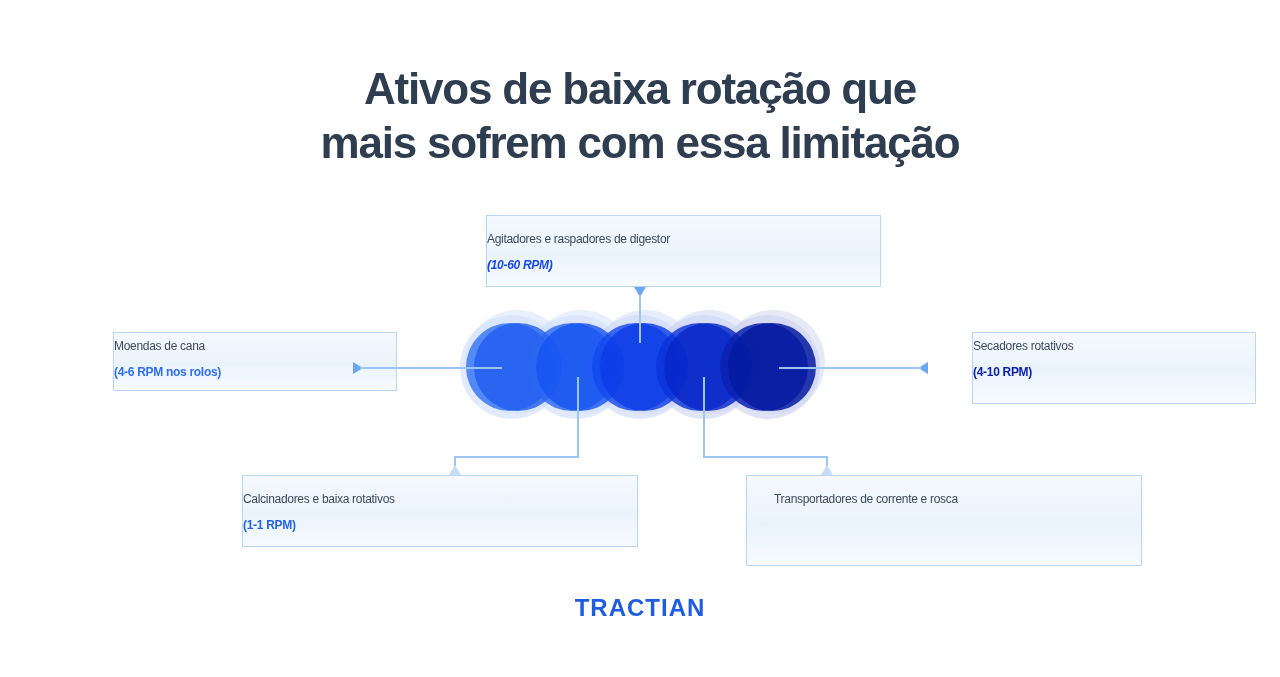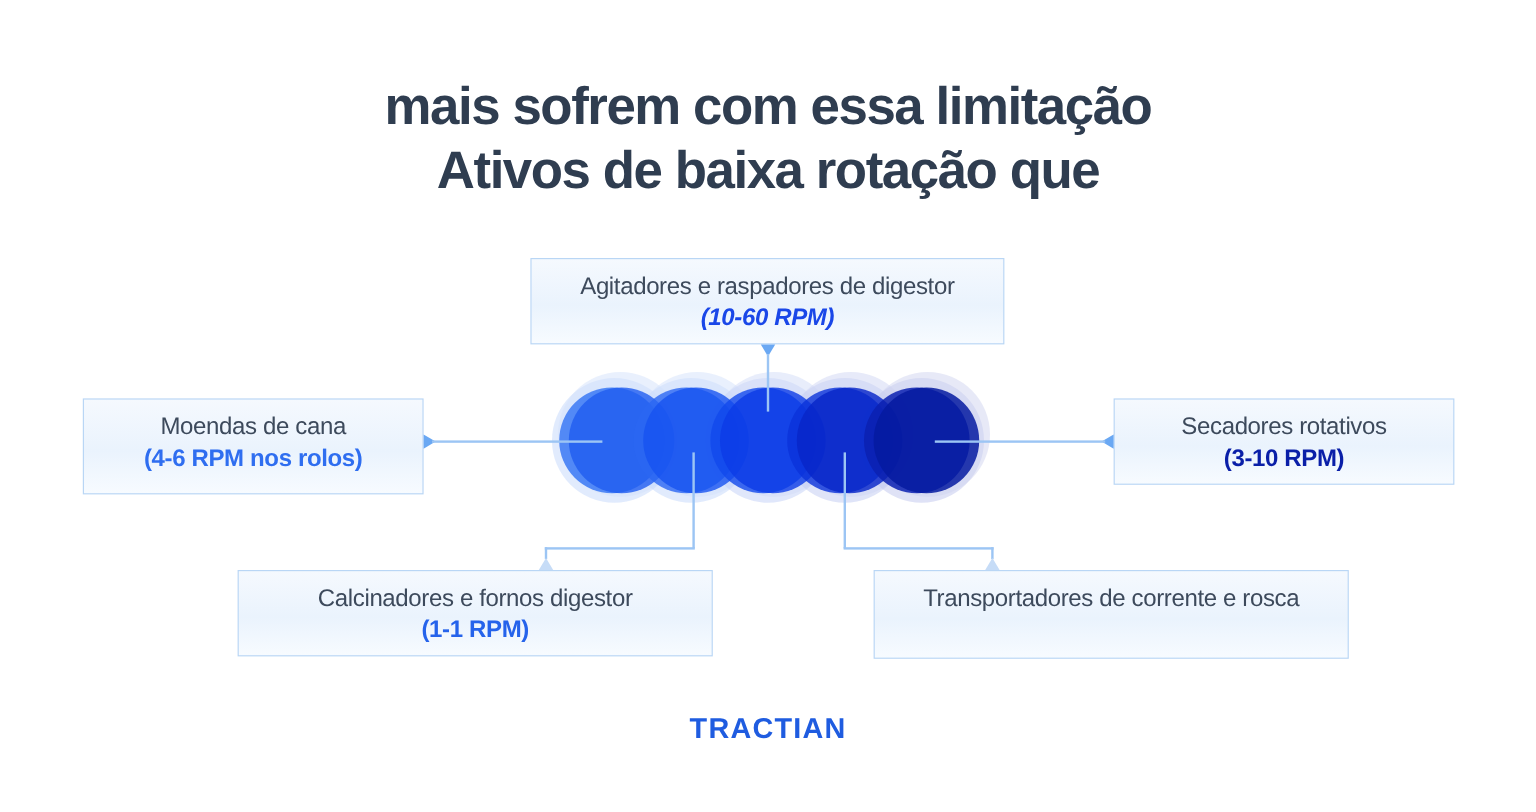--- a/index.html
+++ b/index.html
@@ -9,38 +9,38 @@
     }
     .title {
       position: absolute; left: 0; top: 62px; width: 1280px; text-align: center;
       font-family: "Liberation Sans", sans-serif; font-weight: 700; font-size: 44px;
       line-height: 54px; color: #2f3d50; letter-spacing: -1.2px;
     }
     .title span { display: block; }
     .box {
       position: absolute; box-sizing: border-box; border: 1px solid #b9d6f5;
       background: linear-gradient(180deg, #f5f9fe 0%, #eaf3fd 55%, #f7fbff 100%);
-      text-align: center; font-size: 20px; line-height: 26px;
+      text-align: left; font-size: 12px; line-height: 26px; margin-left: 44px;
     }
     .box .name { color: #3d4a5c; display: block; letter-spacing: -0.3px; }
     .box .rpm { font-weight: 700; display: block; letter-spacing: -0.3px; }
     .line { position: absolute; background: #9cc5f4; }
     .tri { position: absolute; width: 0; height: 0; }
     .circles { position: absolute; left: 0; top: 0; width: 1280px; height: 677px; }
     .logo {
       position: absolute; left: 0; width: 1280px; top: 594px; text-align: center;
       font-weight: 700; font-size: 24px; color: #1f5ce0; letter-spacing: 1px;
     }
   </style>
 </head>
 <body>
 
 <div class="title">
+  <span>Ativos de baixa rotação que</span>
   <span>mais sofrem com essa limitação</span>
-  <span>Ativos de baixa rotação que</span>
 </div>
 
 <svg class="circles" viewBox="0 0 1280 677" width="1280" height="677">
   <g>
     <circle cx="512" cy="367" r="52" fill="#c9dbfb" opacity="0.55"></circle>
     <circle cx="517" cy="362" r="52" fill="#d4e2fc" opacity="0.5"></circle>
     <circle cx="576" cy="367" r="52" fill="#c9dbfb" opacity="0.55"></circle>
     <circle cx="581" cy="362" r="52" fill="#d4e2fc" opacity="0.5"></circle>
     <circle cx="640" cy="367" r="52" fill="#c6d3f8" opacity="0.55"></circle>
     <circle cx="645" cy="362" r="52" fill="#d2dcf8" opacity="0.5"></circle>
@@ -63,44 +63,44 @@
   </g>
 </svg>
 
 <div class="box" style="left:442px; top:215px; width:395px; height:72px; padding-top:10px;">
   <span class="name">Agitadores e raspadores de digestor</span>
   <span class="rpm" style="color:#1a47e8;font-style:italic;">(10-60 RPM)</span>
 </div>
 <div class="tri" style="left:634px; top:287px; border-left:6px solid transparent; border-right:6px solid transparent; border-top:10px solid #6aa8f3;"></div>
 <div class="line" style="left:639px; top:295px; width:2px; height:48px;"></div>
 
-<div class="box" style="left:69px; top:332px; width:284px; height:80px; padding-top:10px;">
+<div class="box" style="left:69px; top:332px; width:284px; height:59px; ">
   <span class="name">Moendas de cana</span>
   <span class="rpm" style="color:#2f6ef0;">(4-6 RPM nos rolos)</span>
 </div>
 <div class="tri" style="left:353px; top:362px; border-top:6px solid transparent; border-bottom:6px solid transparent; border-left:10px solid #6aa8f3;"></div>
 <div class="line" style="left:360px; top:367px; width:142px; height:2px;"></div>
 
-<div class="box" style="left:928px; top:332px; width:284px; height:72px; padding-top:10px;">
+<div class="box" style="left:928px; top:332px; width:284px; height:72px; padding-top:0;">
   <span class="name">Secadores rotativos</span>
-  <span class="rpm" style="color:#0a1fa8;">(3-10 RPM)</span>
+  <span class="rpm" style="color:#0a1fa8;">(4-10 RPM)</span>
 </div>
 <div class="tri" style="left:918px; top:362px; border-top:6px solid transparent; border-bottom:6px solid transparent; border-right:10px solid #6aa8f3;"></div>
 <div class="line" style="left:779px; top:367px; width:142px; height:2px;"></div>
 
 <div class="line" style="left:577px; top:377px; width:2px; height:80px;"></div>
 <div class="line" style="left:454px; top:456px; width:125px; height:2px;"></div>
 <div class="line" style="left:454px; top:456px; width:2px; height:10px;"></div>
 <div class="tri" style="left:449px; top:465px; border-left:6px solid transparent; border-right:6px solid transparent; border-bottom:10px solid #c6dcf7;"></div>
 <div class="box" style="left:198px; top:475px; width:396px; height:72px; padding-top:10px;">
-  <span class="name">Calcinadores e fornos digestor</span>
+  <span class="name">Calcinadores e baixa rotativos</span>
   <span class="rpm" style="color:#2563eb;">(1-1 RPM)</span>
 </div>
 
 <div class="line" style="left:703px; top:377px; width:2px; height:80px;"></div>
 <div class="line" style="left:703px; top:456px; width:125px; height:2px;"></div>
 <div class="line" style="left:826px; top:456px; width:2px; height:10px;"></div>
 <div class="tri" style="left:821px; top:465px; border-left:6px solid transparent; border-right:6px solid transparent; border-bottom:10px solid #c6dcf7;"></div>
-<div class="box" style="left:728px; top:475px; width:396px; height:74px; padding-top:10px;">
+<div class="box" style="left:702px; top:475px; width:396px; height:91px; padding-top:10px;padding-left:27px;">
   <span class="name">Transportadores de corrente e rosca</span>
 </div>
 
 <div class="logo">TRACTIAN</div>
 
 </body></html>

